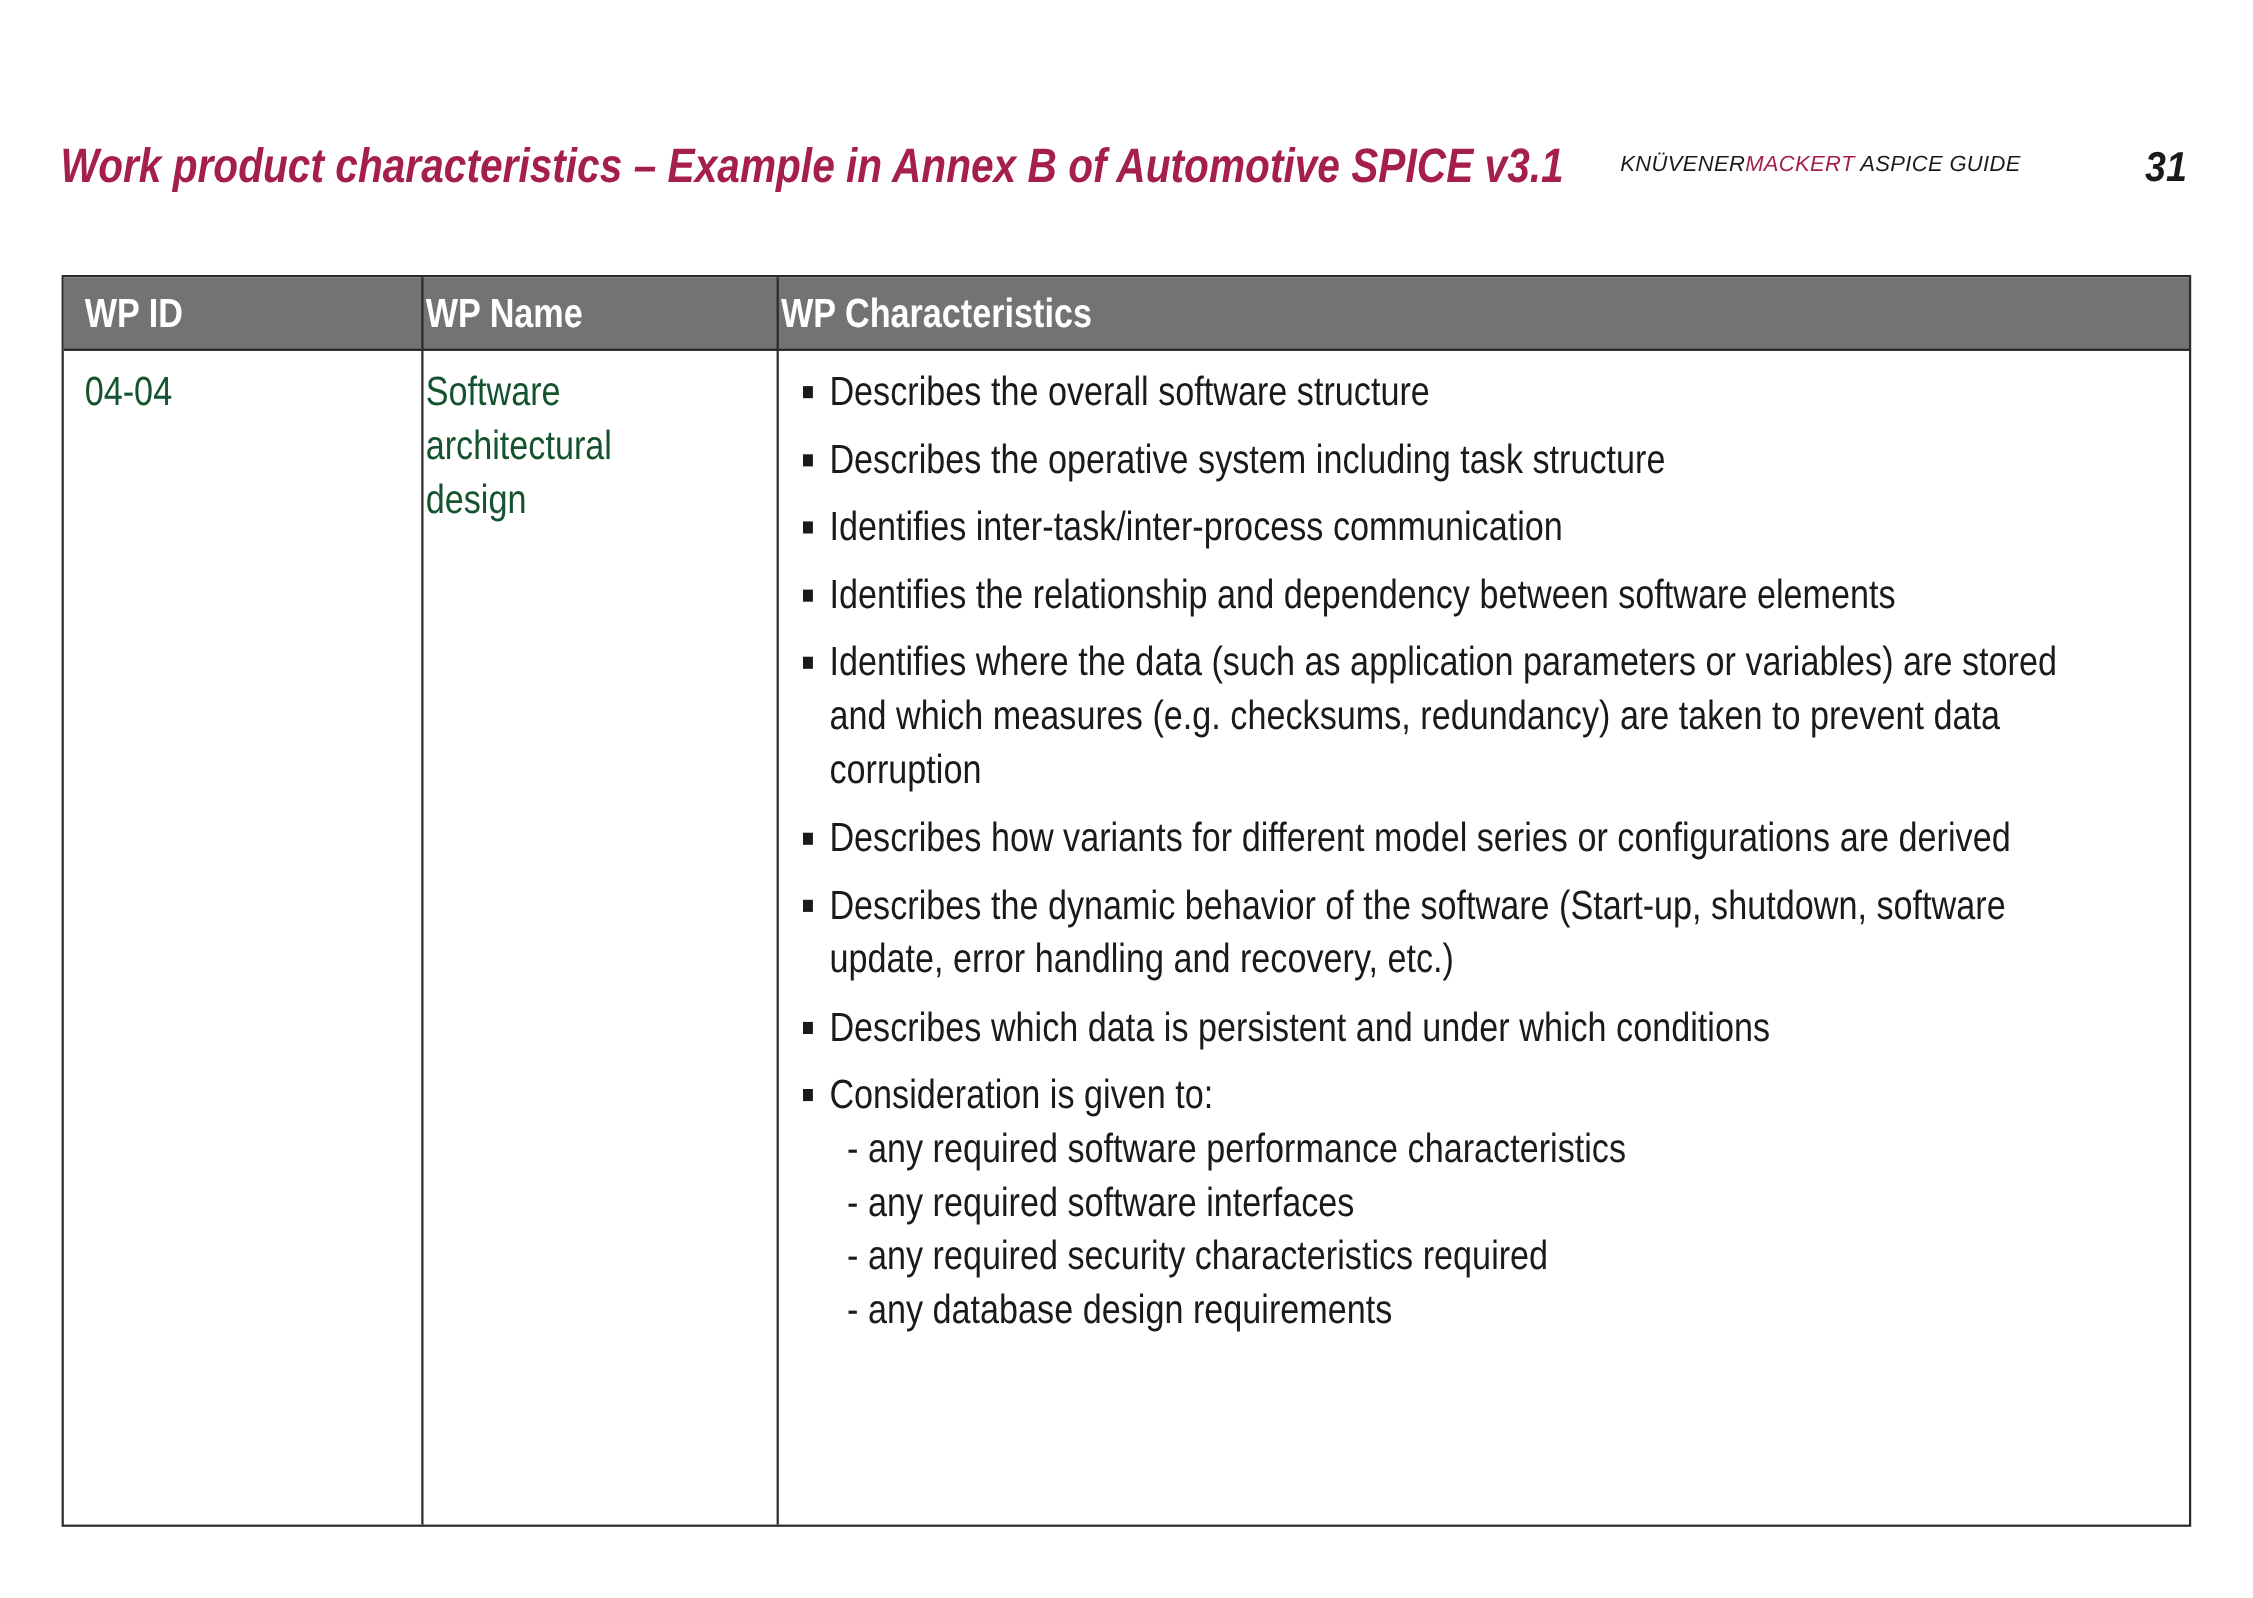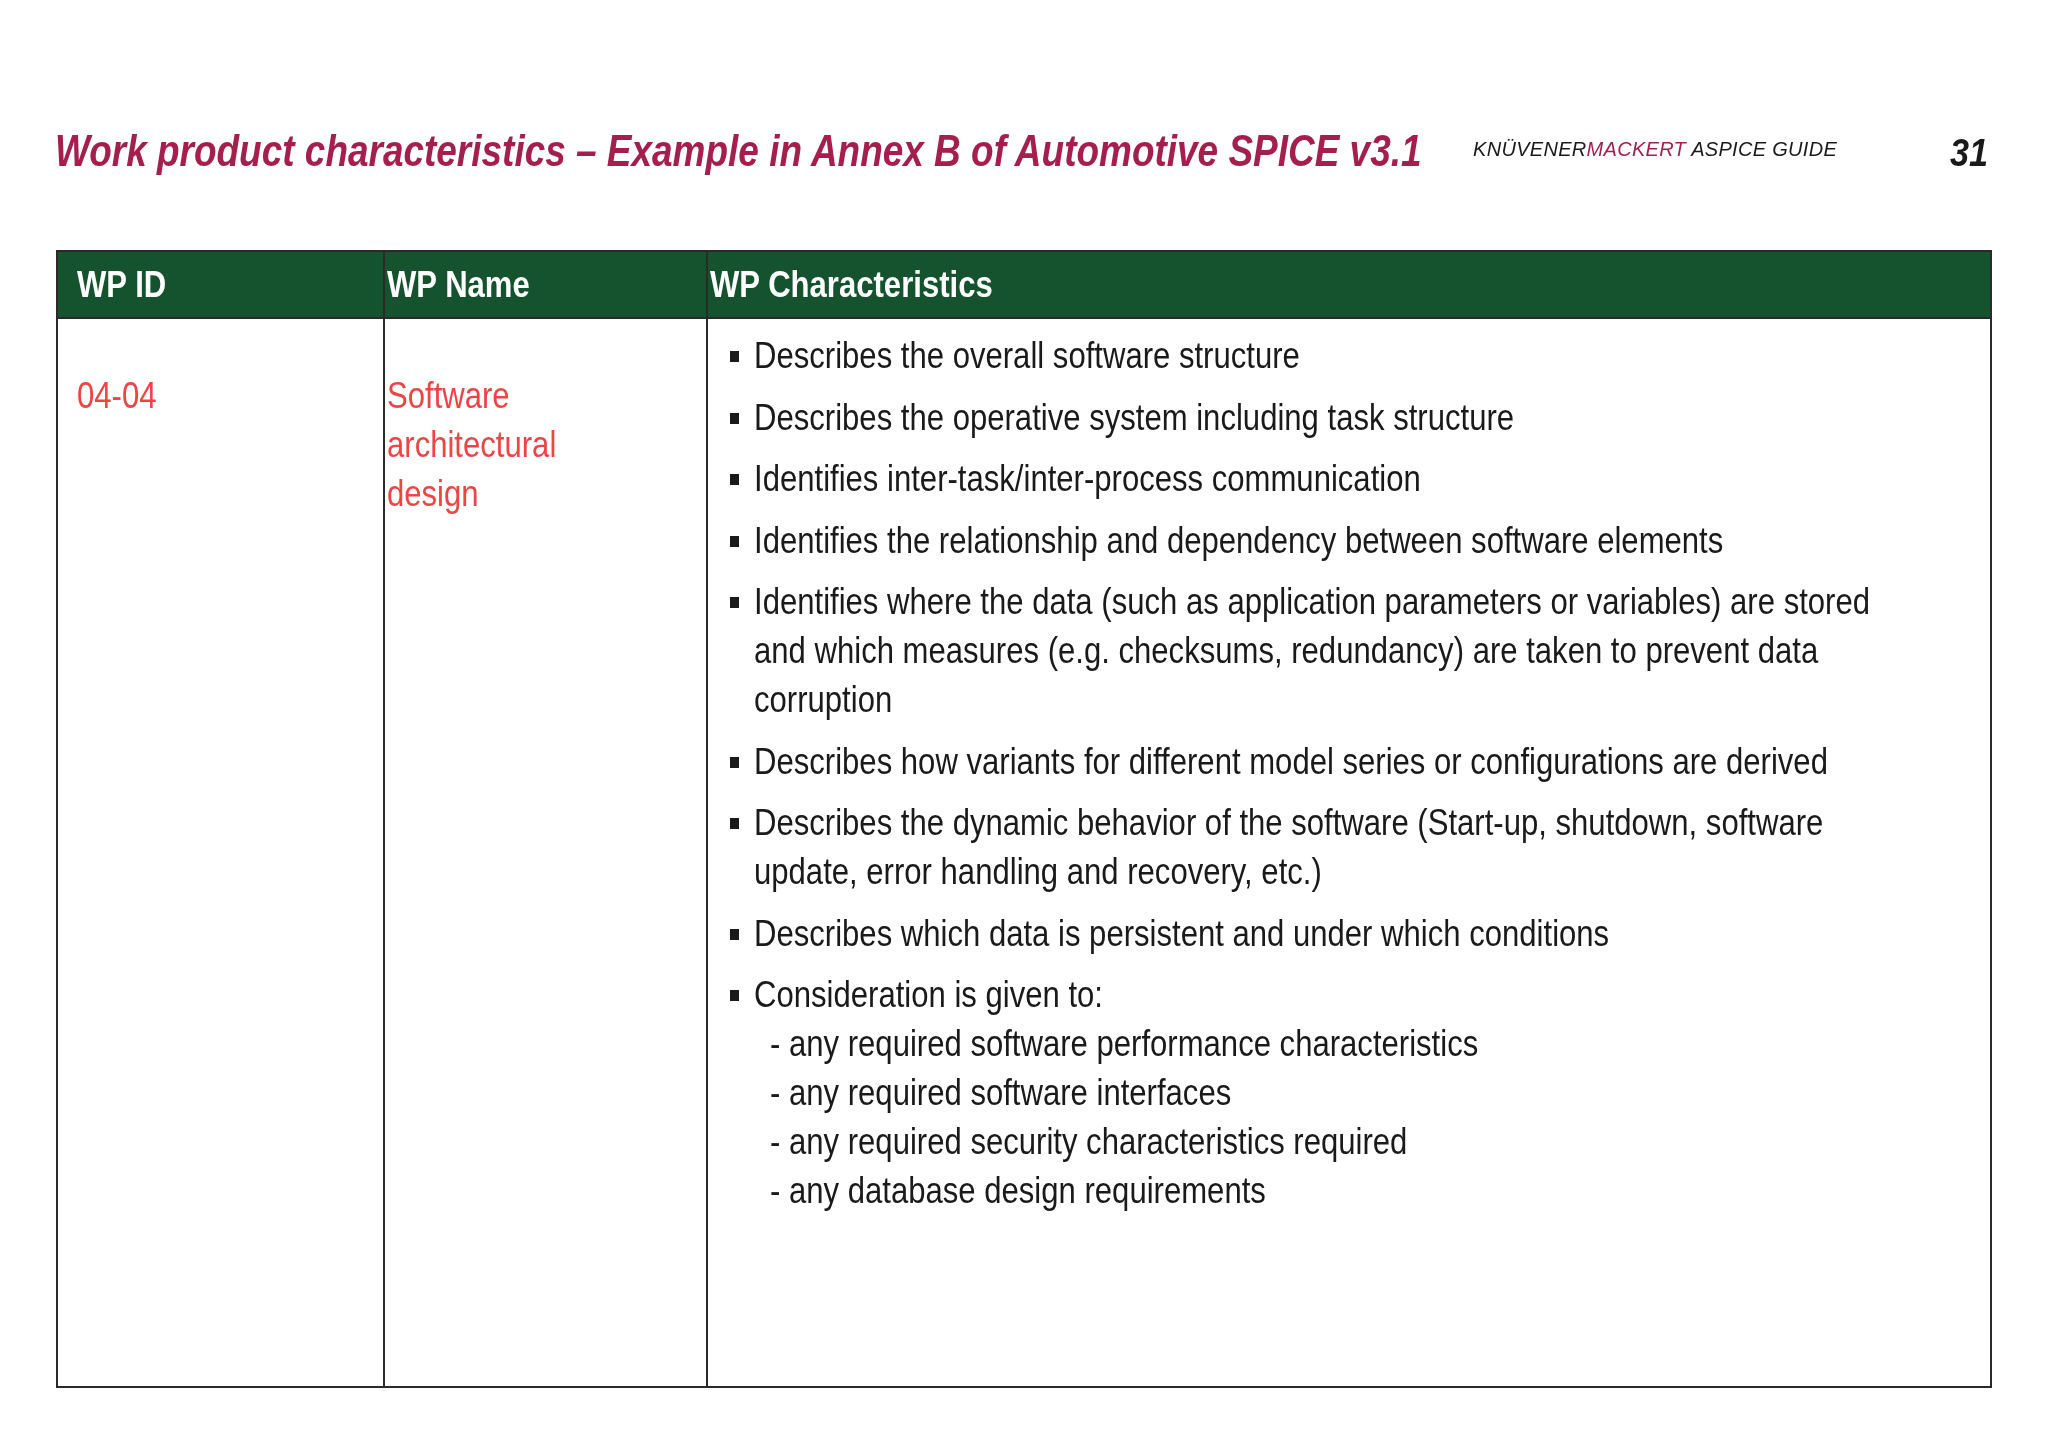--- a/index.html
+++ b/index.html
@@ -65,21 +65,21 @@
     height: 1138px;
     border: 2px solid #2a2a2a;
     box-sizing: border-box;
   }
   .thead {
     position: absolute;
     left: 0;
     top: 0;
     width: 100%;
     height: 67px;
-    background: #14532d;
+    background: #737373;
     border-bottom: 2px solid #2a2a2a;
     box-sizing: border-box;
   }
   .th {
     position: absolute;
     top: 0;
     height: 65px;
     line-height: 65px;
     color: #ffffff;
     font-weight: bold;
@@ -92,22 +92,21 @@
     position: absolute;
     top: 0;
     bottom: 0;
     width: 2px;
     background: #2a2a2a;
   }
   .cell {
     position: absolute;
     font-size: 37px;
     line-height: 49px;
-    color: #ef4444;
-    margin-top: 40px;
+    color: #14532d;
   }
   .cell .nx {
     display: inline-block;
     transform-origin: left top;
     transform: scaleX(0.84);
     white-space: nowrap;
   }
   .cell-id { left: 19px; top: 79px; }
   .cell-name { left: 329px; top: 79px; width: 300px; }
   .cell-name .line { display: block; height: 49px; }

